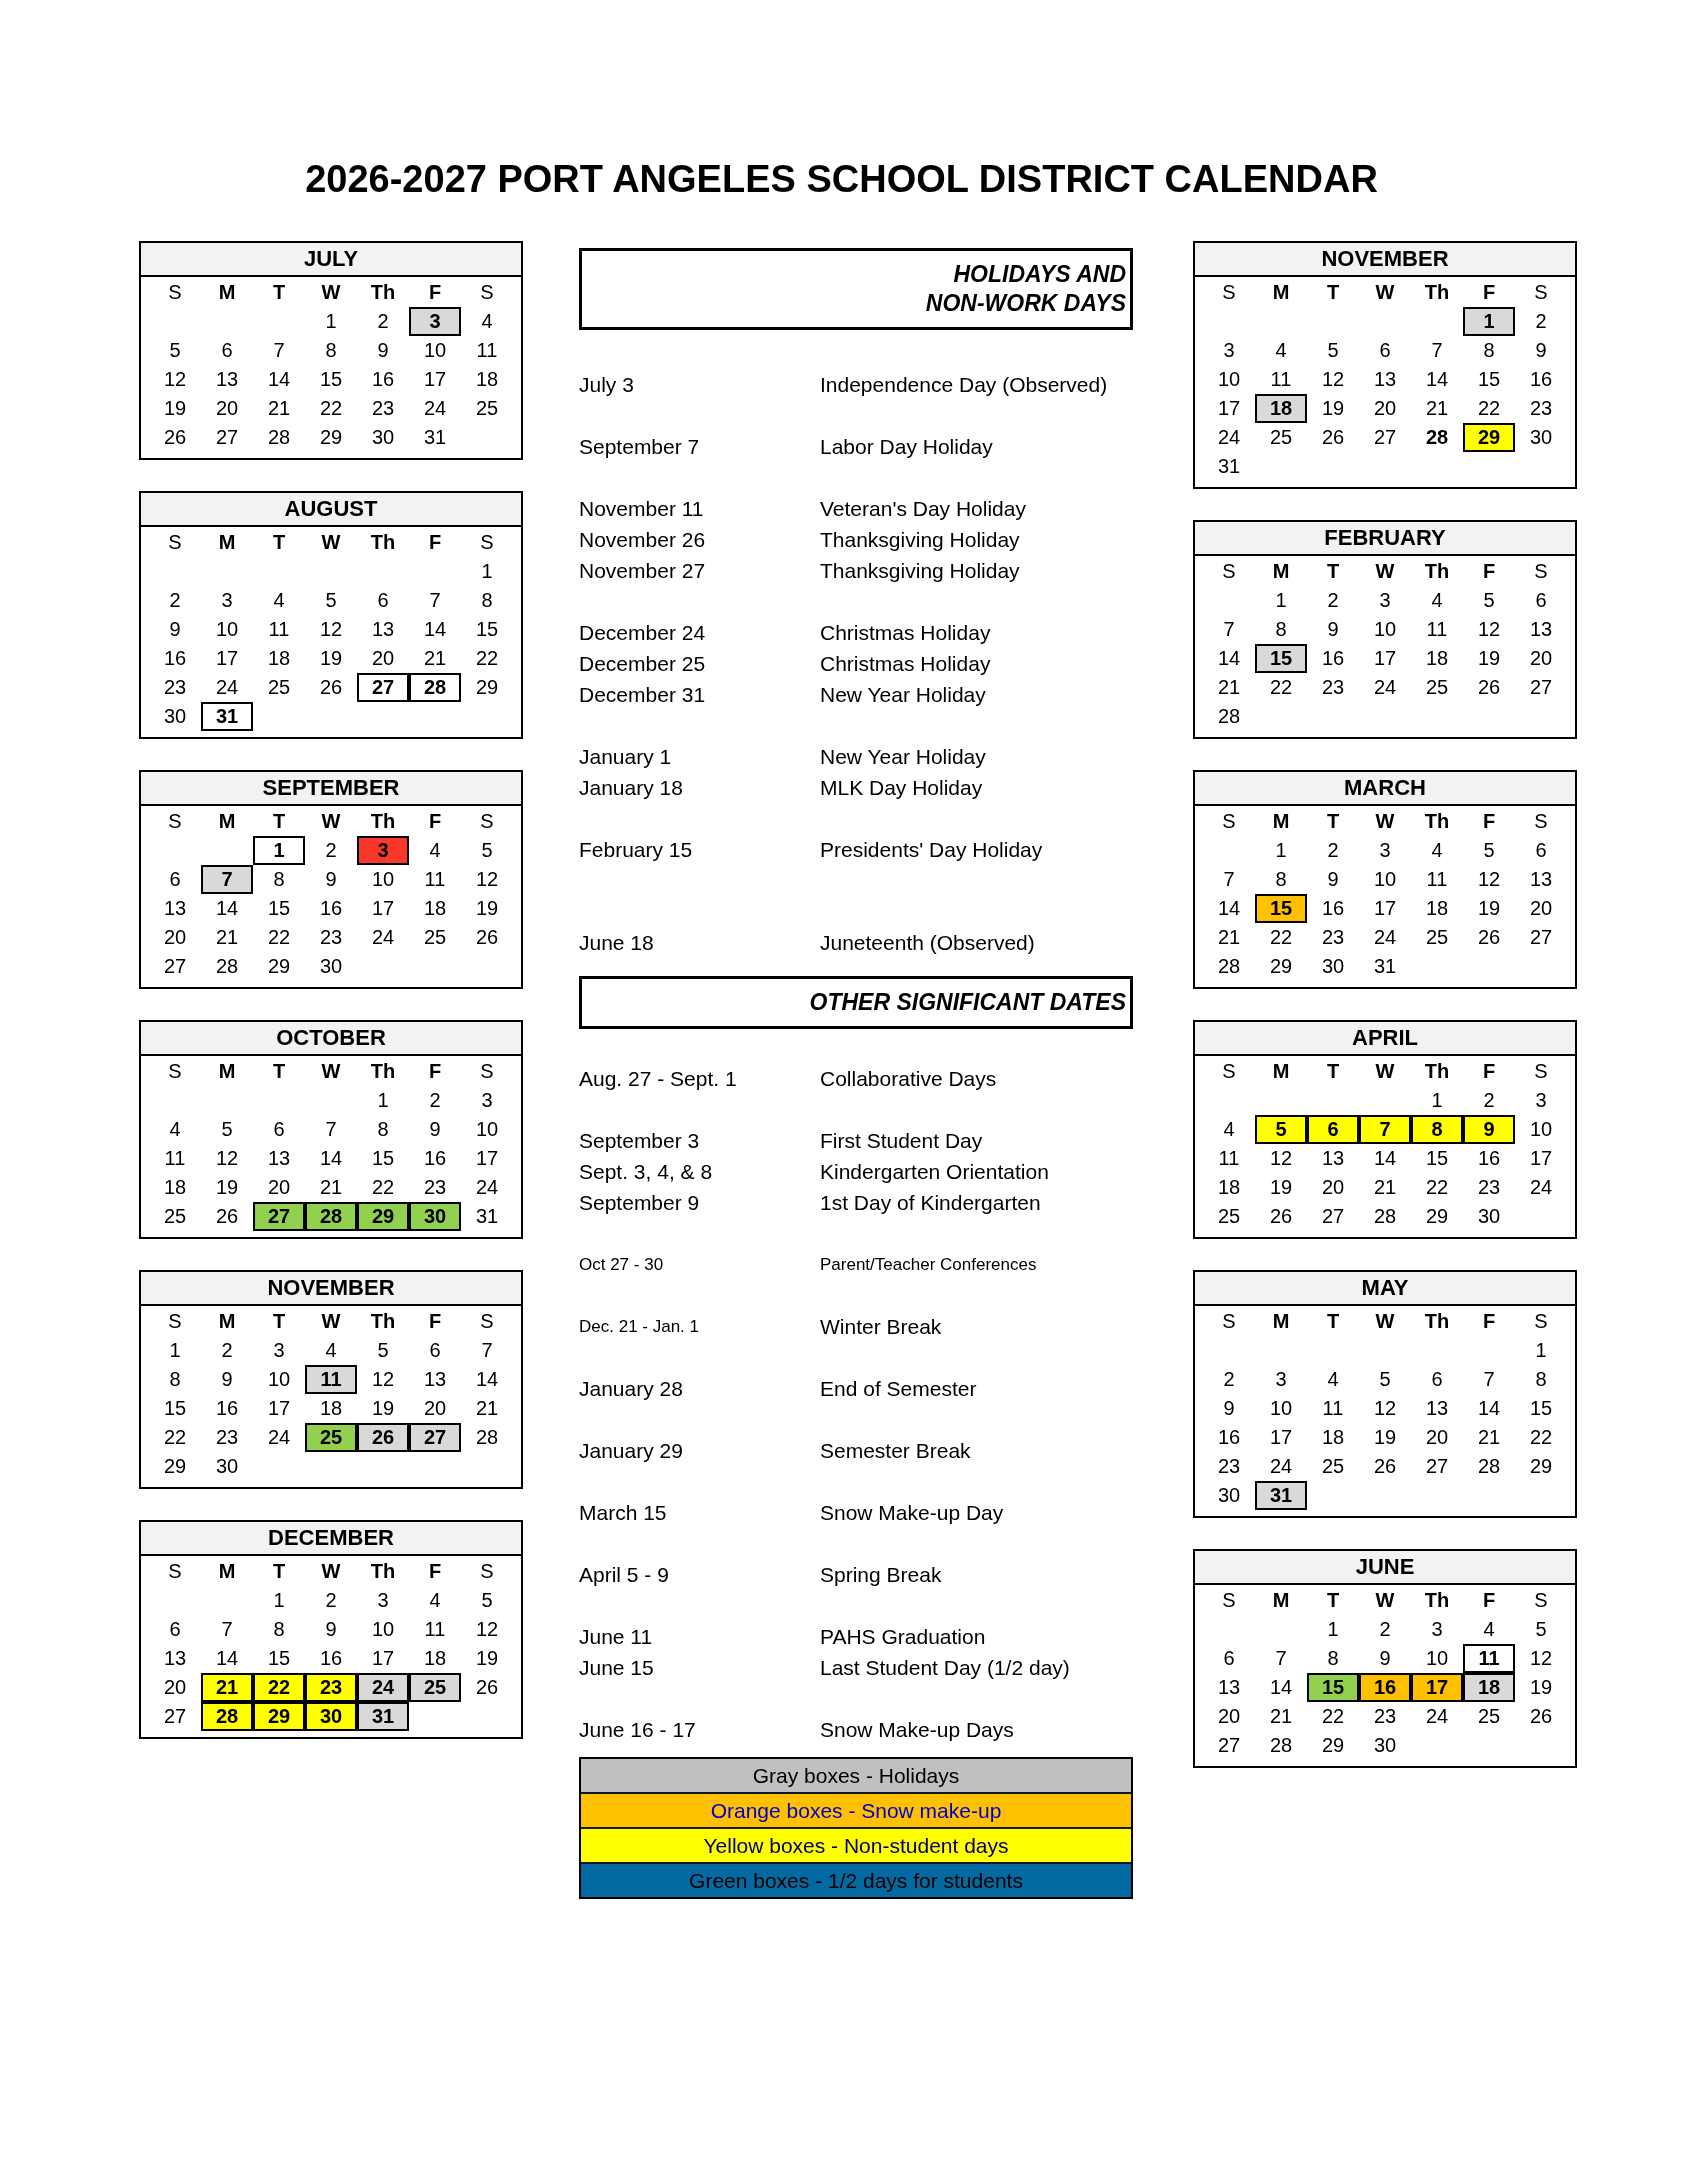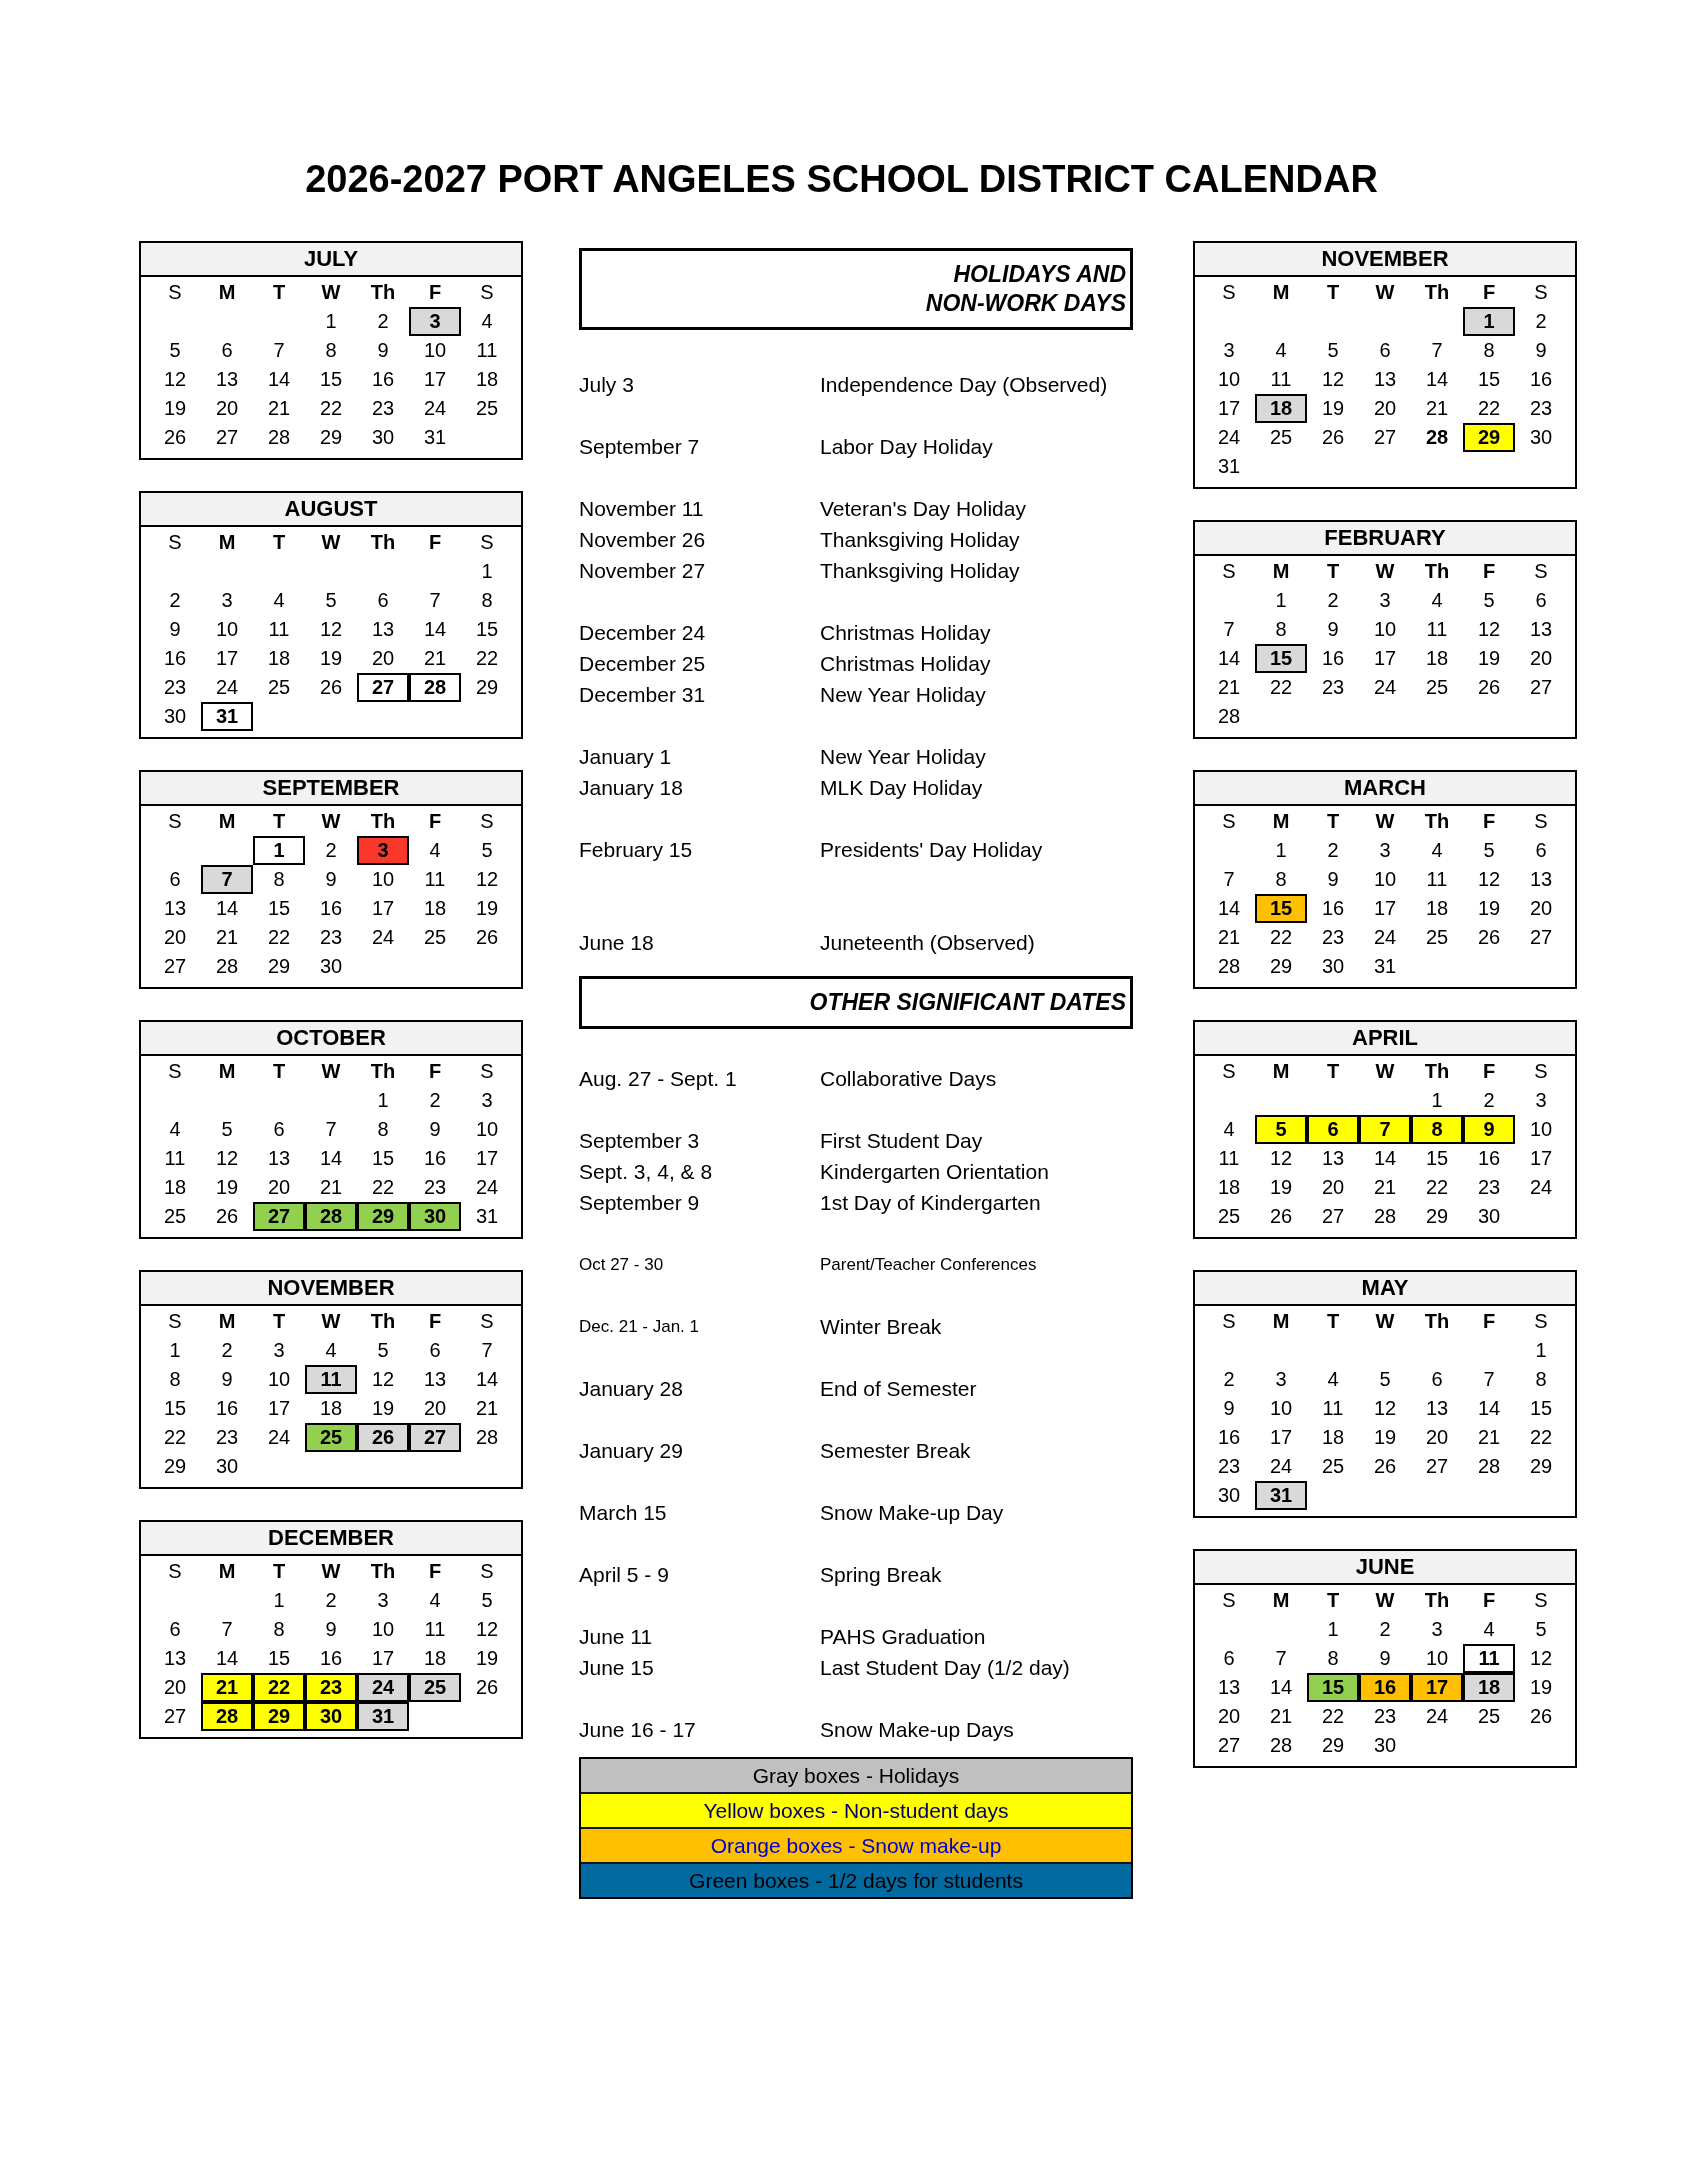--- a/index.html
+++ b/index.html
@@ -544,22 +544,22 @@
           <span class="h-label">Last Student Day (1/2 day)</span>
         </div>
         <div class="gap"></div>
         <div class="h-row">
           <span class="h-date">June 16 - 17</span>
           <span class="h-label">Snow Make-up Days</span>
         </div>
       </div>
     <div class="legend" id="legend">
         <div class="legend-row" style="background: rgb(192, 192, 192); color: rgb(0, 0, 0);">Gray boxes - Holidays</div>
+        <div class="legend-row" style="background: rgb(255, 192, 0); color: rgb(0, 0, 204);">Orange boxes - Snow make-up</div>
         <div class="legend-row" style="background: rgb(255, 255, 0); color: rgb(0, 0, 102);">Yellow boxes - Non-student days</div>
-        <div class="legend-row" style="background: rgb(255, 192, 0); color: rgb(0, 0, 204);">Orange boxes - Snow make-up</div>
         <div class="legend-row" style="background: #0369a1; color: rgb(0, 0, 0);">Green boxes - 1/2 days for students</div>
       </div>
   </div>
 
   <div class="col col-right" id="right-months">
       <div class="month">
         <div class="month-header">NOVEMBER</div>
         <div class="month-body">
           <div class="week">
             <div class="day">S</div>

